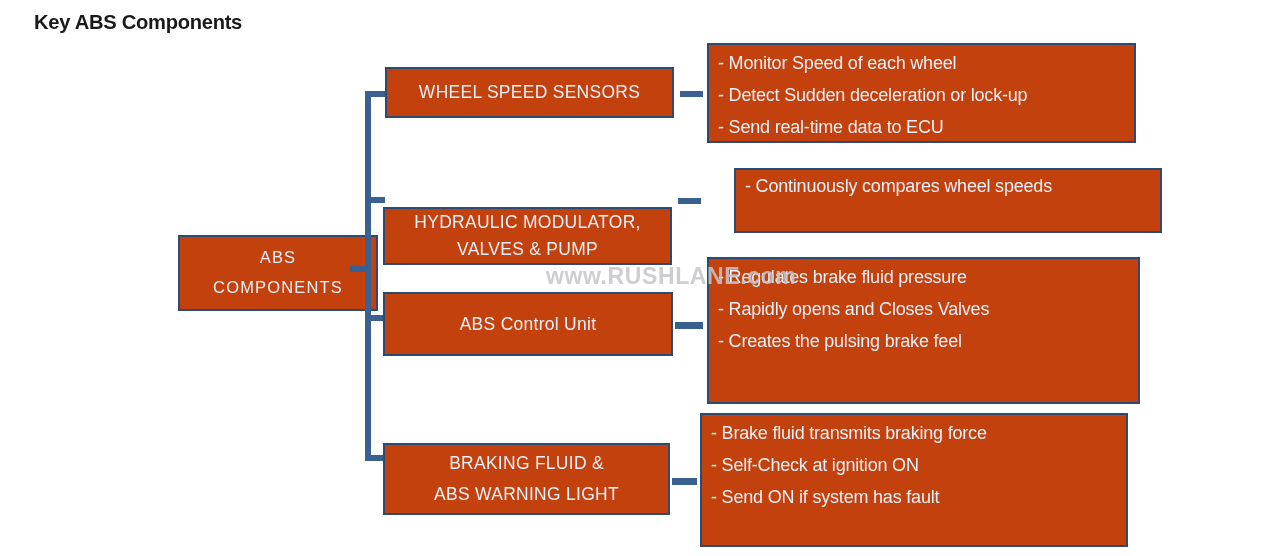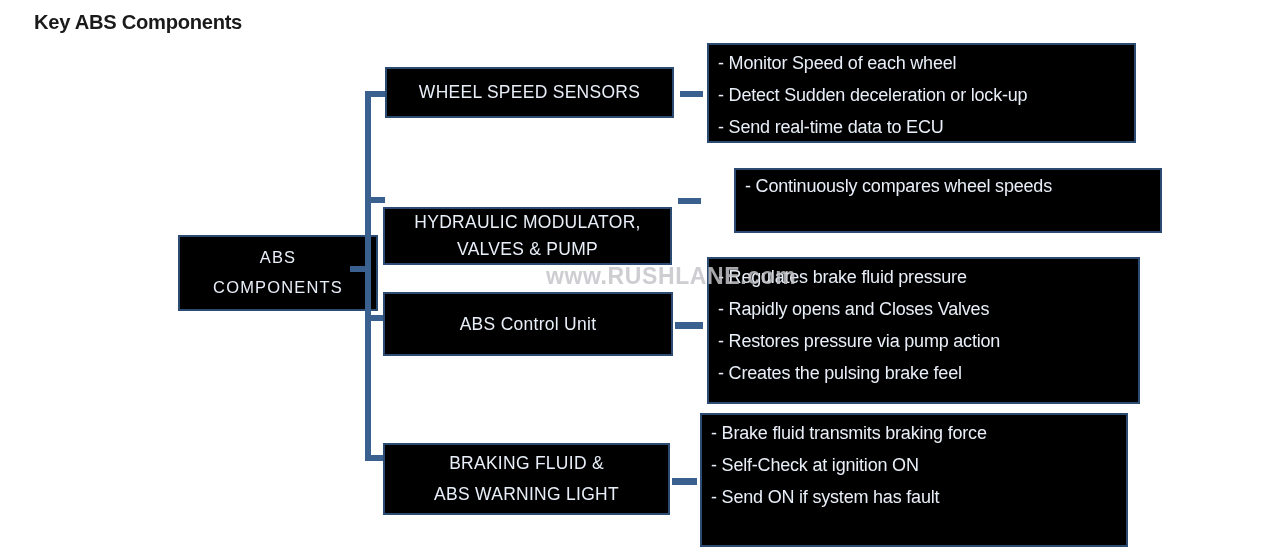--- a/index.html
+++ b/index.html
@@ -12,21 +12,21 @@
   }
   .title{
     position:absolute;left:34px;top:10px;
     font-size:21px;font-weight:bold;color:#1a1a1a;
     letter-spacing:-0.3px;
     transform:scaleX(0.96);transform-origin:left top;
     white-space:nowrap;
   }
   .box{
     position:absolute;
-    background:#000000;
+    background:#c2410c;
     border:2px solid #2b4b73;
     box-sizing:border-box;
     color:#e9eff8;
   }
   .node-label{
     display:flex;flex-direction:column;
     align-items:center;justify-content:center;
     text-align:center;
     height:100%;
     font-size:18px;
@@ -110,21 +110,20 @@
 
   <div class="box" style="left:383px;top:292px;width:290px;height:64px;">
     <div class="node-label">
       <span>ABS Control Unit</span>
     </div>
   </div>
 
   <div class="box details" style="left:707px;top:257px;width:433px;height:147px;padding-top:2px;">
     <div class="detail-line">- Regulates brake fluid pressure</div>
     <div class="detail-line">- Rapidly opens and Closes Valves</div>
-    <div class="detail-line">- Restores pressure via pump action</div>
     <div class="detail-line">- Creates the pulsing brake feel</div>
   </div>
 
   <div class="box" style="left:383px;top:443px;width:287px;height:72px;">
     <div class="node-label" style="line-height:31px;">
       <span>BRAKING FLUID &amp;</span>
       <span>ABS WARNING LIGHT</span>
     </div>
   </div>
 

